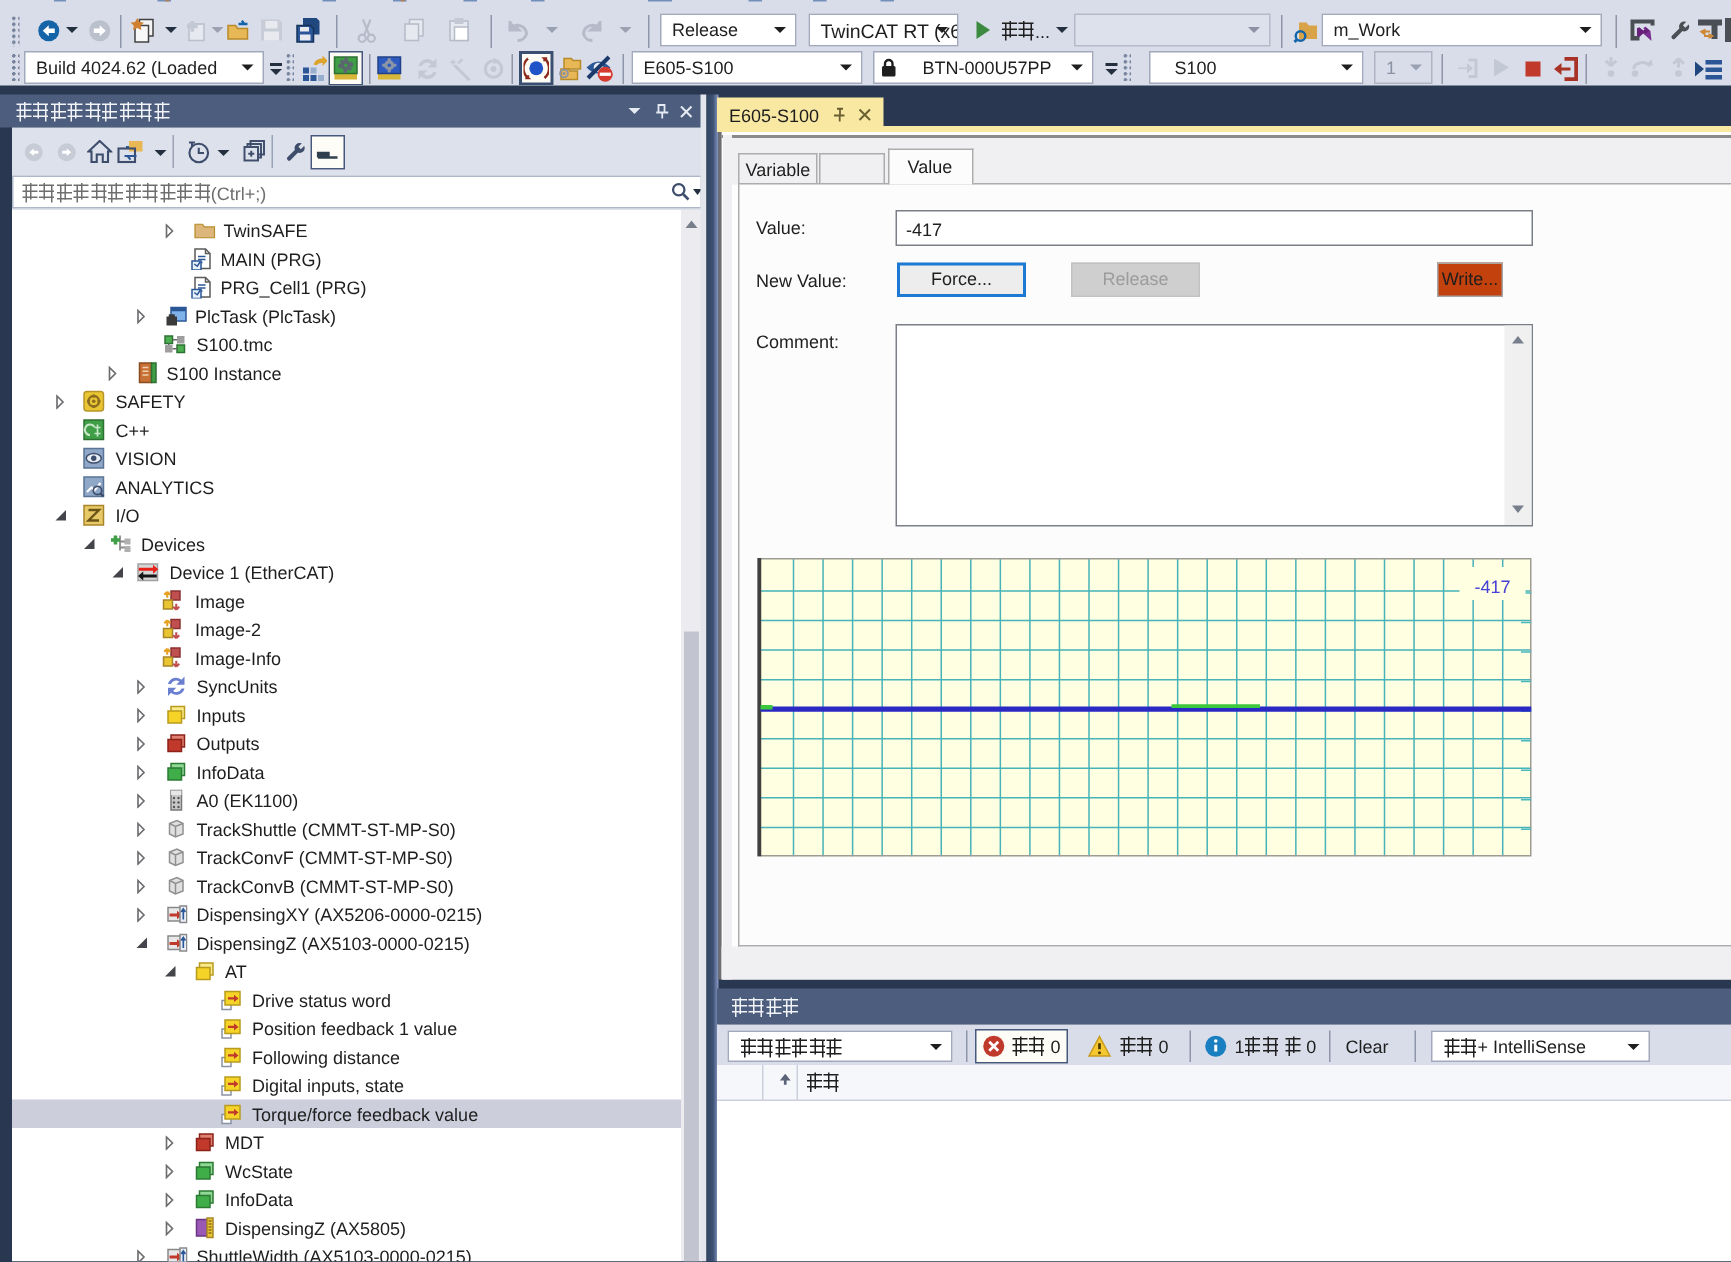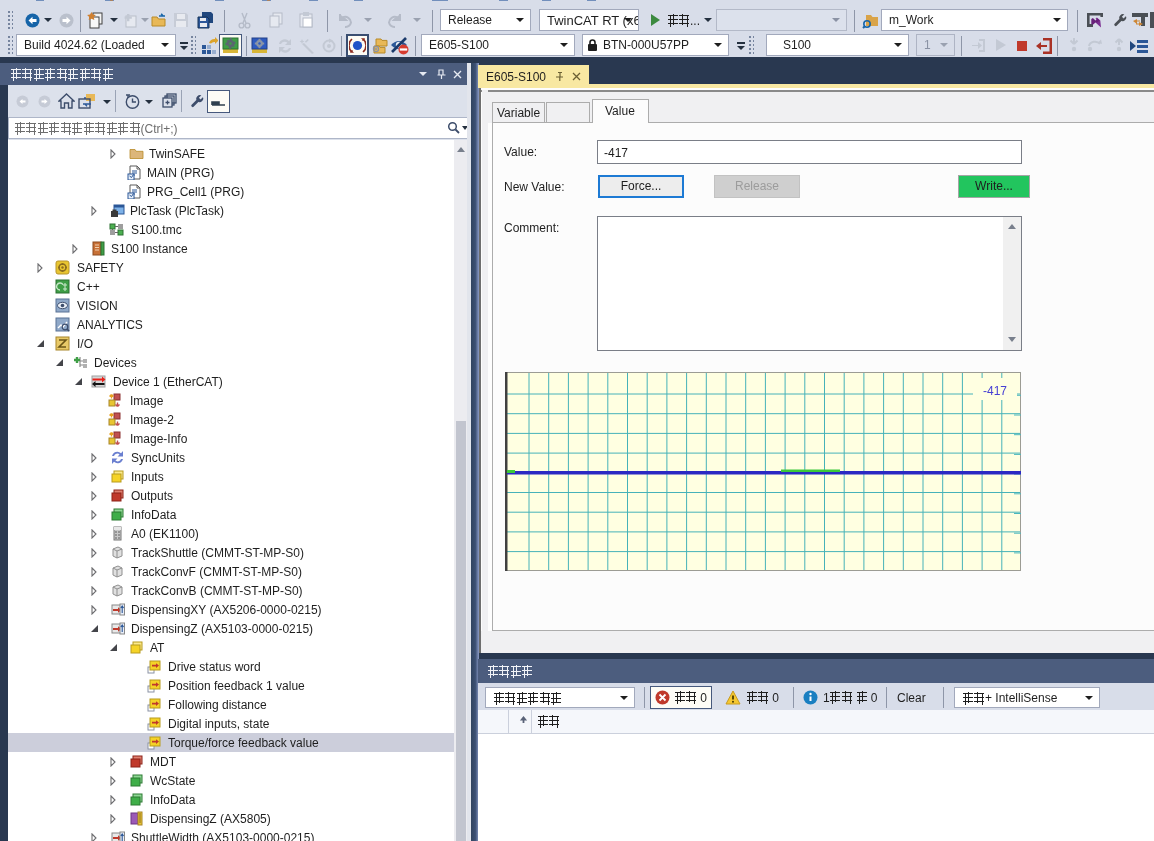--- a/index.html
+++ b/index.html
@@ -195,21 +195,21 @@
   </svg>
 <svg class="abs" style="left:390px;top:36px" width="19" height="19" viewBox="0 0 19 19">
     <path d="M1 9 Q9 1 17 9 Q9 17 1 9z" fill="#2B5797"></path>
     <circle cx="9" cy="9" r="3.2" fill="#E8EDF5"></circle>
     <path d="M16 2 L2 16" stroke="#1B3A6B" stroke-width="2.6"></path>
     <circle cx="13.5" cy="13.5" r="5" fill="#D63B2F"></circle>
     <rect x="9.8" y="12.4" width="7.4" height="2.2" fill="#fff"></rect>
   </svg>
 <div class="sep1" style="left:415px;top:36px;height:20px;"></div>
 <div class="combo" style="left:421px;top:34px;width:154px;height:22px;">E605-S100<span class="car"></span></div>
-<div class="combo" style="left:582px;top:34px;width:147px;height:22px;padding-left:20px;">BTN-000U57PP<span class="car"></span></div>
+<div class="combo" style="left:582px;top:34px;width:147px;height:22px;padding-left:32px;">BTN-000U57PP<span class="car"></span></div>
 <svg class="abs" style="left:586px;top:38px" width="13" height="14" viewBox="0 0 13 14">
     <rect x="2" y="6" width="9" height="7" fill="#1e1e1e" rx="1"></rect>
     <path d="M4 6 V4.5 a2.5 2.5 0 0 1 5 0 V6" fill="none" stroke="#1e1e1e" stroke-width="1.6"></path>
   </svg>
 <div class="abs" style="left:737px;top:42px;width:8px;height:2px;background:#24303F;"></div>
 <span class="abs car2" style="left:737px;top:46px;"></span>
 <div class="grip" style="left:749px;top:36px;height:18px;"></div>
 <div class="combo" style="left:766px;top:34px;width:143px;height:22px;padding-left:16px;">S100<span class="car"></span></div>
 <div class="combo" style="left:916px;top:34px;width:39px;height:22px;background:#D8DDE9;border-color:#AEB4C4;color:#8A92A4;">1<span class="car" style="border-top-color:#9AA1B0;"></span></div>
 <div class="sep1" style="left:961px;top:36px;height:20px;"></div>
@@ -634,21 +634,21 @@
 <div class="abs" style="left:492px;top:122px;width:662px;height:509px;background:#FCFCFC;border:1px solid #ACACAC;border-right:none;"></div>
 <div class="abs" style="left:592px;top:99px;width:57px;height:24px;background:#FCFCFC;border:1px solid #ACACAC;border-bottom:none;"></div>
 <div class="abs" style="left:605px;top:104px;">Value</div>
 <div class="abs" style="left:504px;top:145px;">Value:</div>
 <div class="abs" style="left:504px;top:180px;">New Value:</div>
 <div class="abs" style="left:504px;top:221px;">Comment:</div>
 <div class="abs" style="left:597px;top:140px;width:425px;height:24px;background:#fff;border:1px solid #7A7E87;"></div>
 <div class="abs" style="left:604px;top:146px;">-417</div>
 <div class="abs" style="left:598px;top:175px;width:86px;height:23px;background:#EDEDED;border:2px solid #1D7AD4;text-align:center;line-height:19px;">Force...</div>
 <div class="abs" style="left:714px;top:175px;width:86px;height:23px;background:#CFCFCF;border:1px solid #C2C2C2;text-align:center;line-height:21px;color:#9C9C9C;">Release</div>
-<div class="abs" style="left:958px;top:175px;width:72px;height:23px;background:#22c55e;border:1px solid #A5A5A5;text-align:center;line-height:21px;">Write...</div>
+<div class="abs" style="left:958px;top:175px;width:44px;height:23px;background:#c2410c;border:1px solid #A5A5A5;text-align:center;line-height:21px;">Write...</div>
 <div class="abs" style="left:597px;top:216px;width:425px;height:135px;background:#fff;border:1px solid #7A7E87;"></div>
 <div class="abs" style="left:1003px;top:217px;width:18px;height:133px;background:#F0F0F0;"></div>
 <span class="abs" style="left:1008px;top:224px;width:0;height:0;border-left:4px solid transparent;border-right:4px solid transparent;border-bottom:5px solid #787F8C;"></span>
 <span class="abs" style="left:1008px;top:337px;width:0;height:0;border-left:4px solid transparent;border-right:4px solid transparent;border-top:5px solid #787F8C;"></span>
 <svg class="abs" style="left:505px;top:372px" width="516" height="199" viewBox="0 0 516 199">
     <rect x="0" y="0" width="516" height="199" fill="#FFFFE1"></rect>
     <path d="M24.0 0 V199 M43.7 0 V199 M63.4 0 V199 M83.1 0 V199 M102.8 0 V199 M122.5 0 V199 M142.2 0 V199 M161.9 0 V199 M181.6 0 V199 M201.3 0 V199 M221.0 0 V199 M240.7 0 V199 M260.4 0 V199 M280.1 0 V199 M299.8 0 V199 M319.5 0 V199 M339.2 0 V199 M358.9 0 V199 M378.6 0 V199 M398.3 0 V199 M418.0 0 V199 M437.7 0 V199 M457.4 0 V199 M477.1 0 V199 M496.8 0 V199 M0 22.0 H516 M0 41.7 H516 M0 61.4 H516 M0 81.1 H516 M0 100.8 H516 M0 120.5 H516 M0 140.2 H516 M0 159.9 H516 M0 179.6 H516 " stroke="#46B2B9" stroke-width="1" fill="none"></path>
     <rect x="0" y="0" width="516" height="199" fill="none" stroke="#9C9C94" stroke-width="2"></rect>
     <path d="M1 0 V199" stroke="#404040" stroke-width="3"></path>
     <path d="M509 23.3 H516 M509 43.0 H516 M509 62.7 H516 M509 82.4 H516 M509 102.1 H516 M509 121.8 H516 M509 141.5 H516 M509 161.2 H516 M509 180.9 H516 " stroke="#4AB8BE" stroke-width="1" fill="none"></path>

